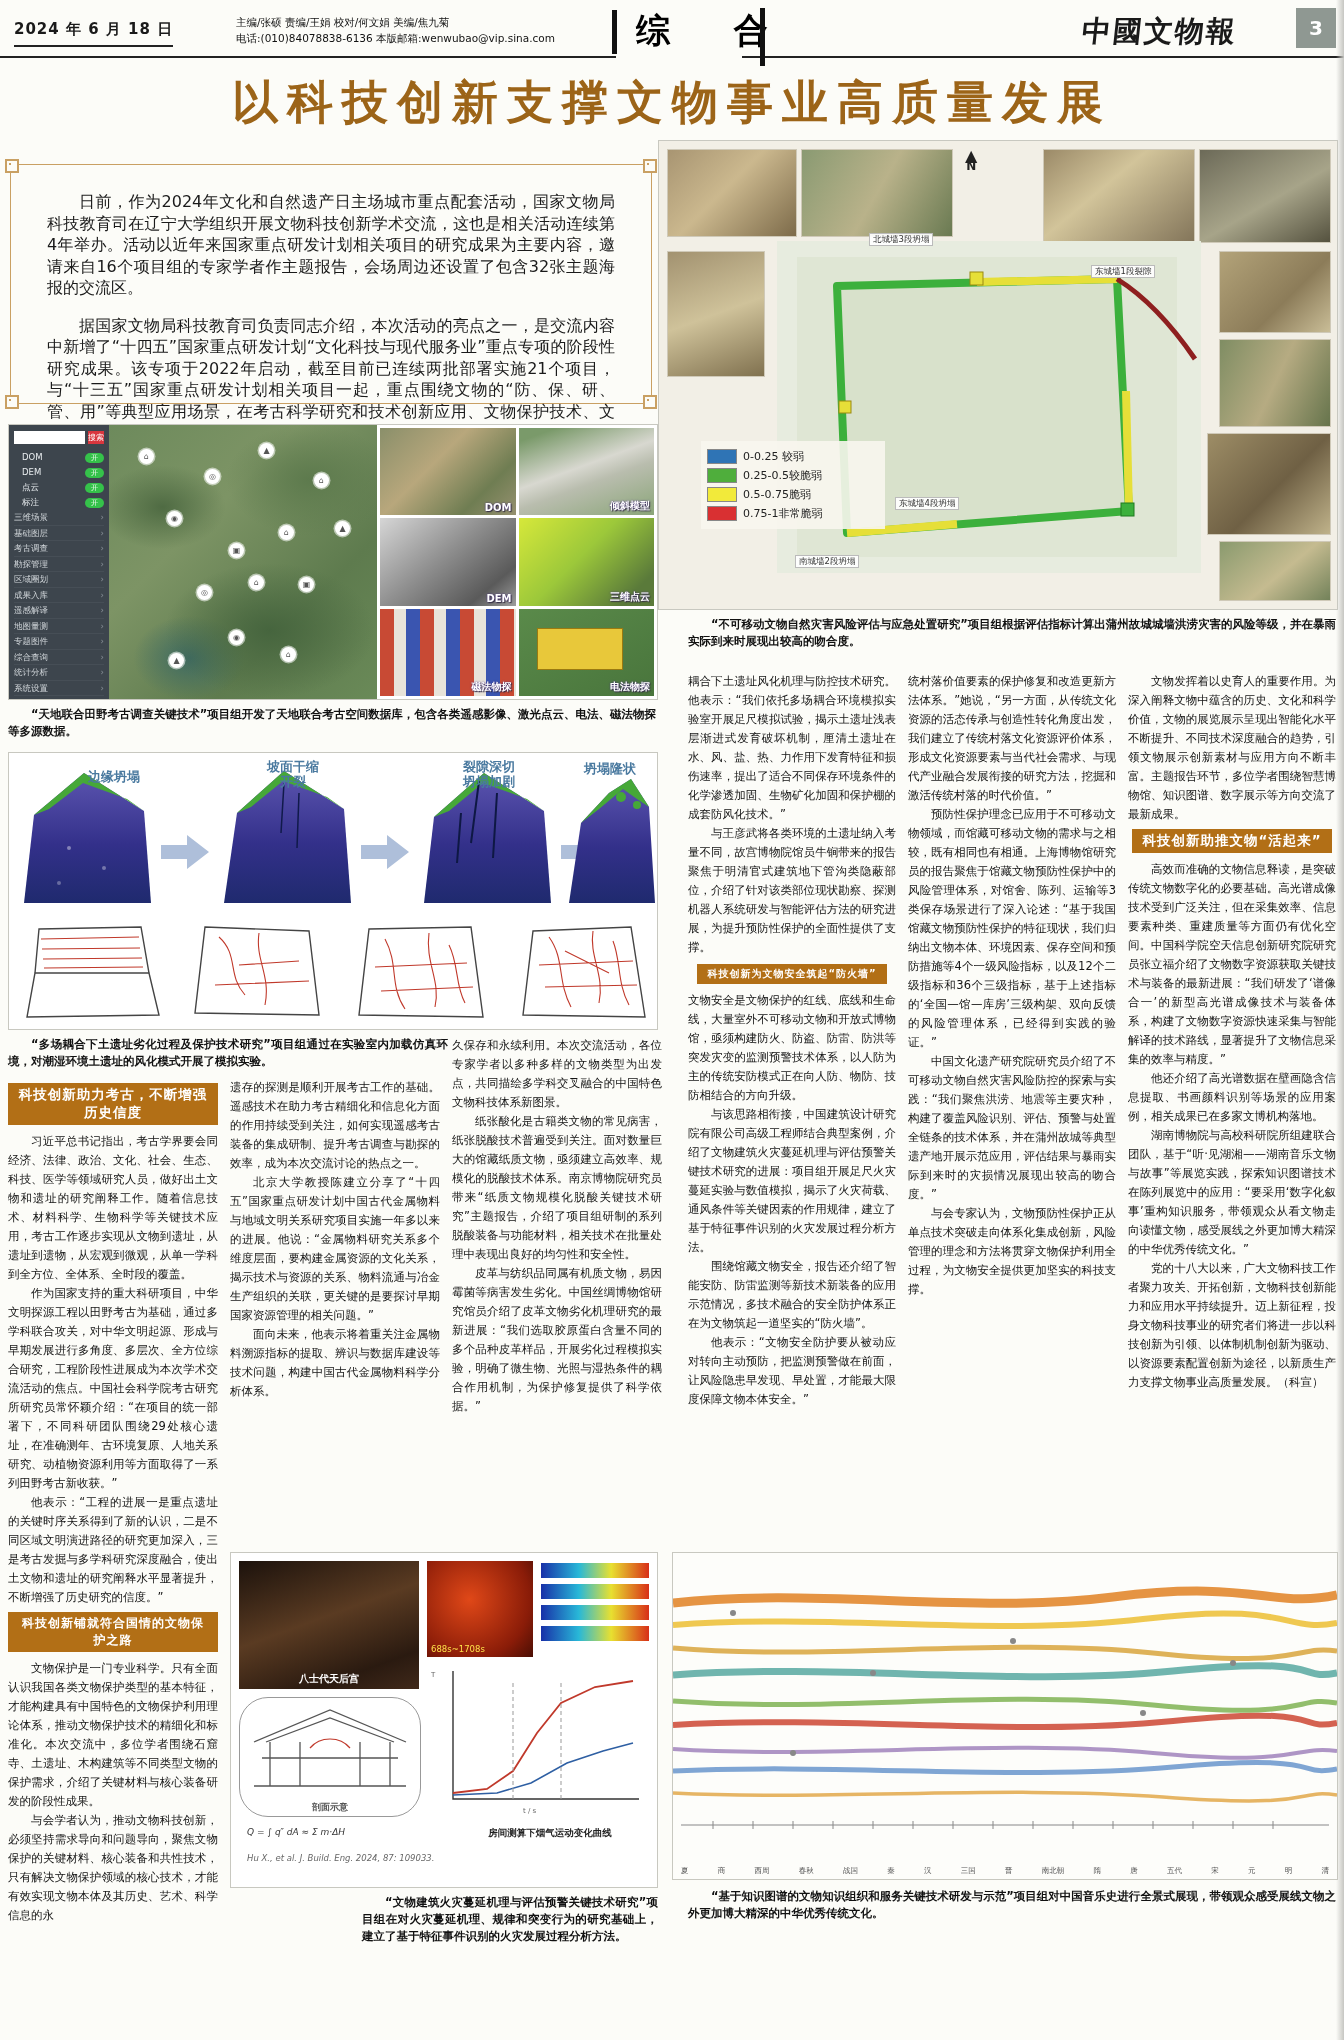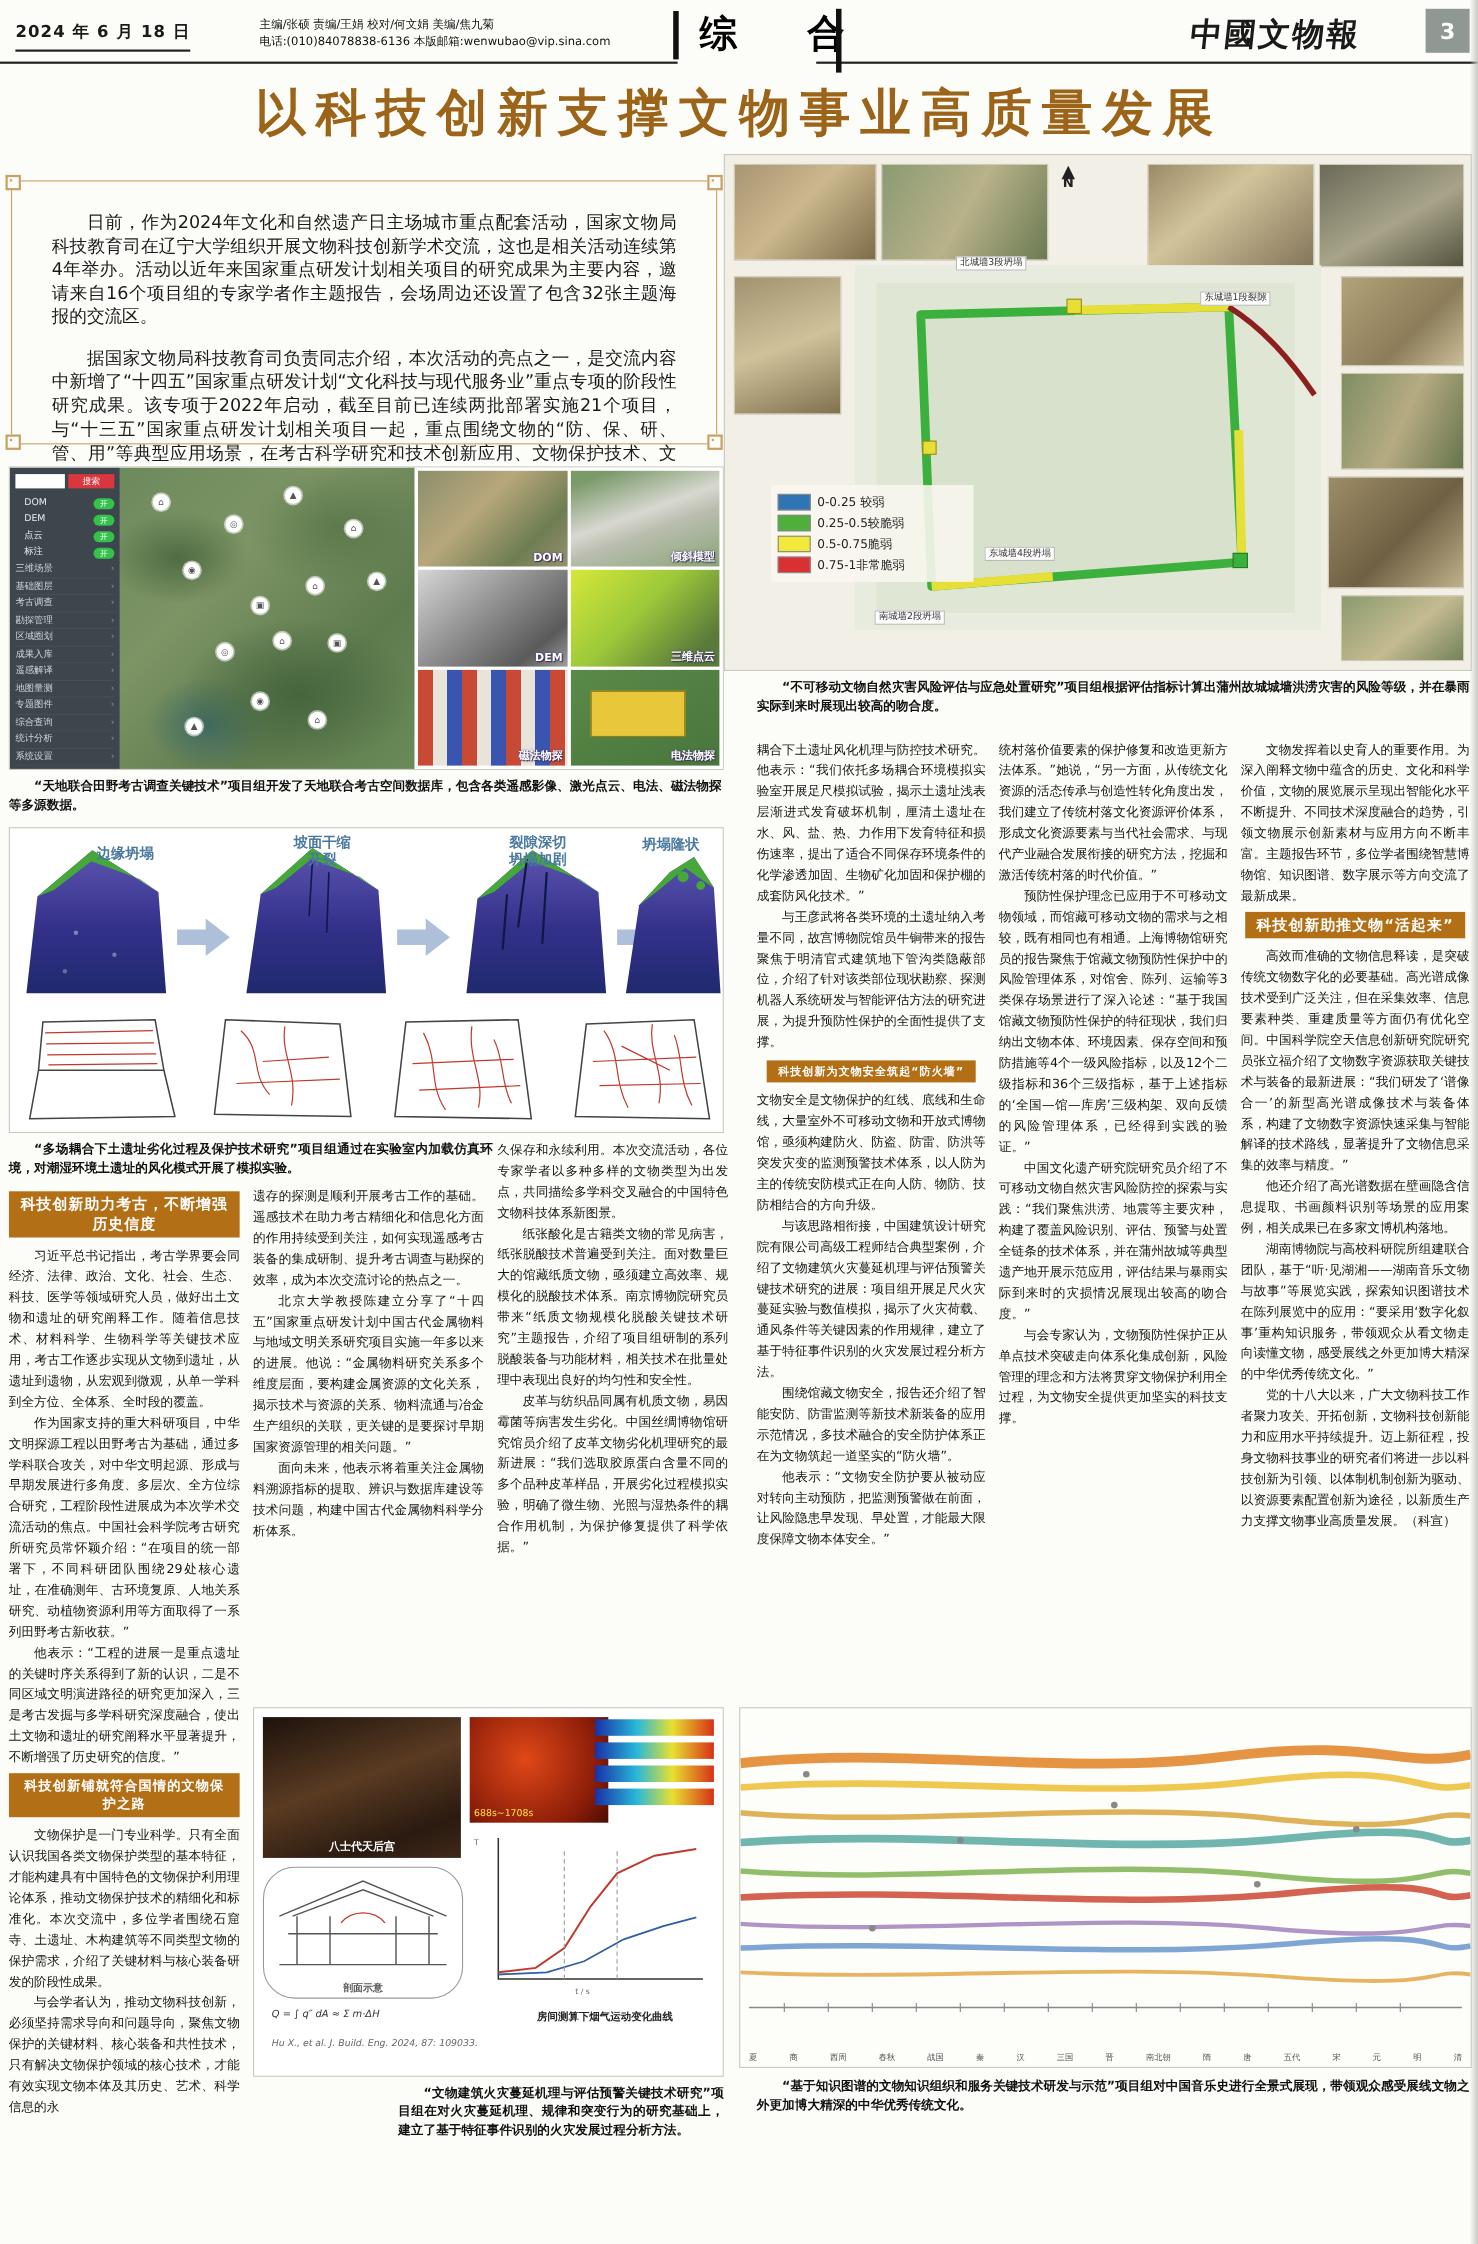--- a/index.html
+++ b/index.html
@@ -30,21 +30,21 @@
   .sechead{display:inline-block;background:#b26f16;color:#fff;font-size:13.5px;font-weight:700;
            padding:3px 10px;letter-spacing:1px;}
   .cap{font-size:11.5px;line-height:17px;font-weight:600;text-align:justify;color:#111;}
   .cap .t{text-indent:2em;display:block;}
   
   .fig{border:1px solid #c8c8c0;background:#fff;overflow:hidden;}
   
   .gis-side{position:absolute;left:0;top:0;width:100px;height:100%;background:#3d454d;padding:6px 5px;box-sizing:border-box;}
   .gis-search{display:flex;gap:3px;margin-bottom:6px;}
   .gis-input{flex:1;height:13px;background:#fff;border:none;}
-  .gis-btn{background:#d9363e;color:#fff;font-size:8px;padding:2px 13px;line-height:9px;}
+  .gis-btn{background:#d9363e;color:#fff;font-size:8px;padding:2px 0;line-height:9px;}
   .gis-item{display:flex;justify-content:space-between;color:#cfd4d8;font-size:8.5px;line-height:14.5px;
             border-bottom:1px solid rgba(255,255,255,.05);}
   .gi-c{color:#8a9299;}
   .gis-toggle{display:flex;justify-content:space-between;align-items:center;color:#e8ecef;font-size:8.5px;line-height:15px;padding-left:8px;}
   .pill{background:#35c24a;color:#fff;font-size:7px;border-radius:6px;padding:0 6px;line-height:10px;}
   .gis-map{position:absolute;left:100px;top:0;width:268px;height:100%;
      background:
        radial-gradient(90px 60px at 20% 30%,#4f6b43 0%,transparent 70%),
        radial-gradient(120px 80px at 75% 20%,#5d7a4d 0%,transparent 70%),
        radial-gradient(140px 90px at 60% 75%,#46653e 0%,transparent 75%),
@@ -388,21 +388,21 @@
         <p>久保存和永续利用。本次交流活动，各位专家学者以多种多样的文物类型为出发点，共同描绘多学科交叉融合的中国特色文物科技体系新图景。</p>
         <p>纸张酸化是古籍类文物的常见病害，纸张脱酸技术普遍受到关注。面对数量巨大的馆藏纸质文物，亟须建立高效率、规模化的脱酸技术体系。南京博物院研究员带来“纸质文物规模化脱酸关键技术研究”主题报告，介绍了项目组研制的系列脱酸装备与功能材料，相关技术在批量处理中表现出良好的均匀性和安全性。</p>
         <p>皮革与纺织品同属有机质文物，易因霉菌等病害发生劣化。中国丝绸博物馆研究馆员介绍了皮革文物劣化机理研究的最新进展：“我们选取胶原蛋白含量不同的多个品种皮革样品，开展劣化过程模拟实验，明确了微生物、光照与湿热条件的耦合作用机制，为保护修复提供了科学依据。”</p>
       </div>
   </div>
 
   <div class="abs fig" style="left:230px;top:1552px;width:426px;height:334px;">
     <div class="abs ffoto1" style="left:8px;top:8px;width:180px;height:128px;">
       <b>八士代天后宫</b>
     </div>
-    <div class="abs ffoto2" style="left:196px;top:8px;width:106px;height:96px;padding-left:20px;">
+    <div class="abs ffoto2" style="left:196px;top:8px;width:106px;height:96px;">
       <b>688s~1708s</b>
     </div>
     <div class="abs" style="left:310px;top:10px;width:108px;">
       <div class="hmstrip"></div>
       <div class="hmstrip"></div>
       <div class="hmstrip"></div>
       <div class="hmstrip"></div>
     </div>
     <div class="abs fsec" style="left:8px;top:144px;width:180px;height:118px;border-radius:29px;">
       <svg width="180" height="100" viewBox="0 0 180 100">

